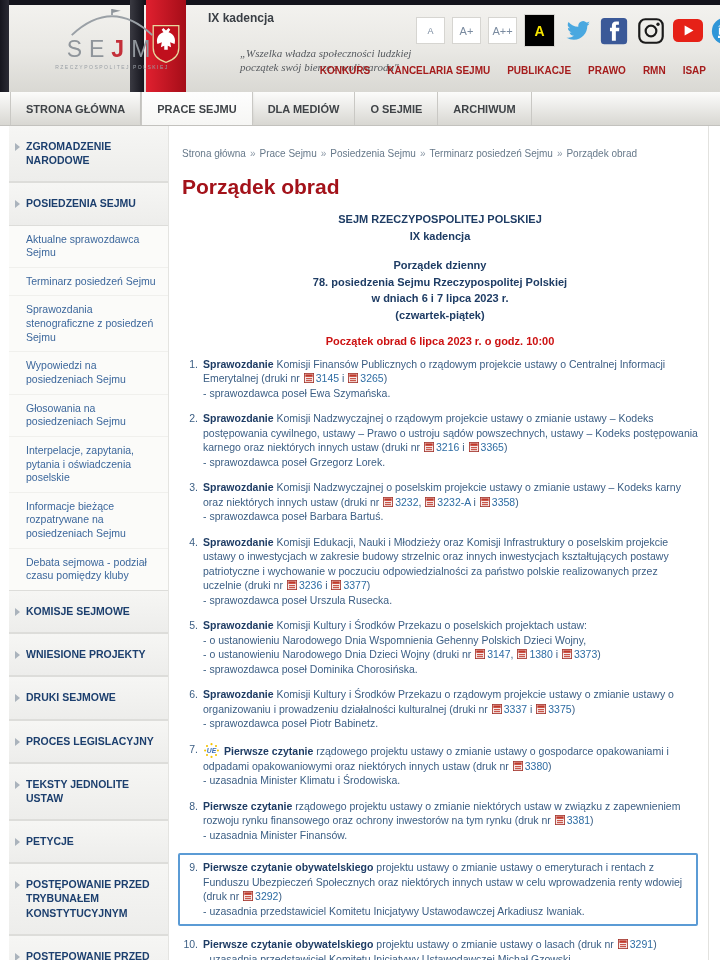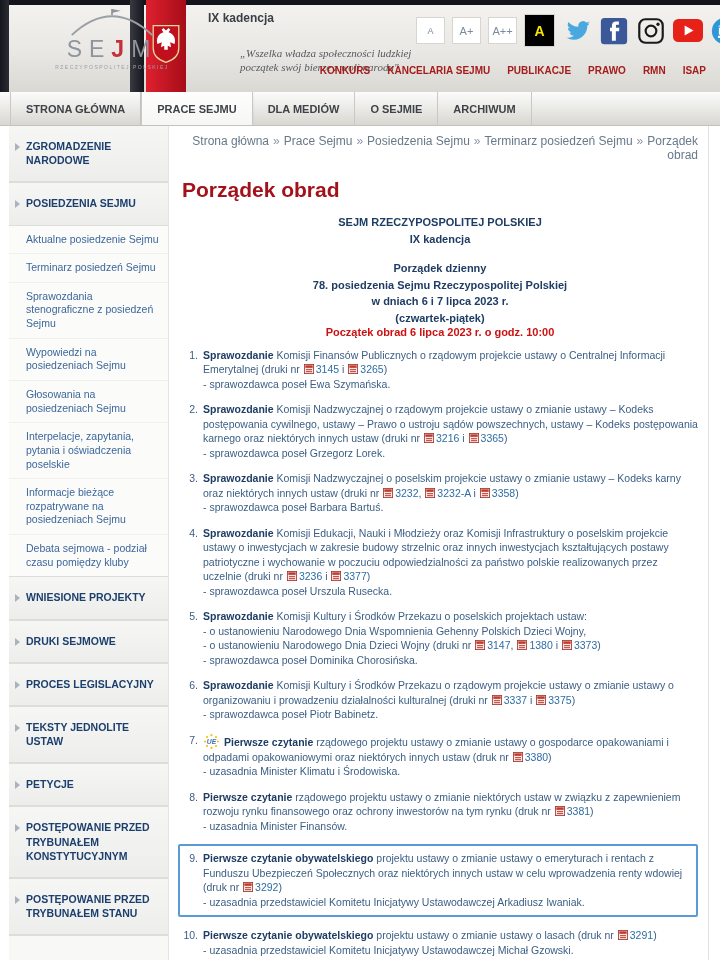--- a/index.html
+++ b/index.html
@@ -42,27 +42,27 @@
   .page::after{content:"";position:absolute;right:11px;top:0;bottom:0;width:1px;background:#e2e2df;}
   .sidebar{width:160px;margin-left:9px;background:#f8f8f6;border-right:1px solid #e4e4e1;}
   .side-header{position:relative;padding:13px 8px 14px 17px;font-size:10.5px;font-weight:bold;color:#1c3f6e;background:linear-gradient(180deg,#f6f6f4,#ededeb);border-bottom:1px solid #dddddA;cursor:pointer;line-height:1.35;}
   .side-header::before{content:"";position:absolute;left:6px;top:17px;border-left:5px solid #aab3bc;border-top:4px solid transparent;border-bottom:4px solid transparent;}
   .side-sub{padding:7px 8px 7px 17px;font-size:10.5px;color:#3c679c;background:#fbfbf9;cursor:pointer;line-height:1.3;}
   .side-sub + .side-sub{border-top:1px solid #f0f0ed;}
   .side-group{border-bottom:1px solid #dddddA;}
 
   
   .content{flex:1;padding:0 22px 0 13px;}
-  .breadcrumb{margin-top:8px;font-size:12px;color:#67798a;text-align:right;}
+  .breadcrumb{margin-top:22px;font-size:10px;color:#67798a;}
   .breadcrumb a{color:#67798a;text-decoration:none;cursor:pointer;}
   .breadcrumb .sep{margin:0 4px;color:#8a97a5;}
   .page-title{color:var(--title-red);font-size:21px;font-weight:bold;margin:16px 0 12px;}
   .center-head{text-align:center;color:var(--navy);font-weight:bold;font-size:11px;line-height:1.5;}
   .center-head .gap{height:13px;}
-  .start-line{text-align:center;color:var(--start-red);font-weight:bold;font-size:11px;margin:0 0 10px;}
+  .start-line{text-align:center;color:var(--start-red);font-weight:bold;font-size:11px;margin:12px 0 10px;}
   .agenda{font-size:10.5px;color:var(--body-blue);line-height:1.38;}
   .agenda-item{display:flex;margin-bottom:11px;}
   .agenda-item .num{min-width:21px;text-align:right;padding-right:5px;flex:none;}
   .agenda-item b{color:var(--navy);}
   .agenda-item a.druk{color:var(--link-blue);text-decoration:none;cursor:pointer;}
   .druk-ico{display:inline-block;margin:0 2px 0 1px;}
   .ue-ico{display:inline-block;margin-right:4px;}
   .highlight-box{border:2px solid var(--highlight-border);border-radius:2px;padding:5px 7px 6px 2px;margin:0 0 11px -4px;}
   .highlight-box .agenda-item{margin-bottom:0;}
 </style>
@@ -165,28 +165,31 @@
     <div class="tab">ARCHIWUM</div>
   </nav>
 
 <div class="page">
   <aside class="sidebar" id="sidebar">
       <div class="side-group">
         <div class="side-header">ZGROMADZENIE NARODOWE</div>
       </div>
       <div class="side-group">
         <div class="side-header">POSIEDZENIA SEJMU</div>
-        <div class="side-sub">Aktualne posiedzenie Sejmu</div>
+        <div class="side-sub">Aktualne sprawozdawca Sejmu</div>
         <div class="side-sub">Terminarz posiedzeń Sejmu</div>
         <div class="side-sub">Sprawozdania stenograficzne z posiedzeń Sejmu</div>
         <div class="side-sub">Wypowiedzi na posiedzeniach Sejmu</div>
         <div class="side-sub">Głosowania na posiedzeniach Sejmu</div>
         <div class="side-sub">Interpelacje, zapytania, pytania i oświadczenia poselskie</div>
         <div class="side-sub">Informacje bieżące rozpatrywane na posiedzeniach Sejmu</div>
         <div class="side-sub">Debata sejmowa - podział czasu pomiędzy kluby</div>
+      </div>
+      <div class="side-group">
+        <div class="side-header">KOMISJE SEJMOWE</div>
       </div>
       <div class="side-group">
         <div class="side-header">WNIESIONE PROJEKTY</div>
       </div>
       <div class="side-group">
         <div class="side-header">DRUKI SEJMOWE</div>
       </div>
       <div class="side-group">
         <div class="side-header">PROCES LEGISLACYJNY</div>
       </div>

